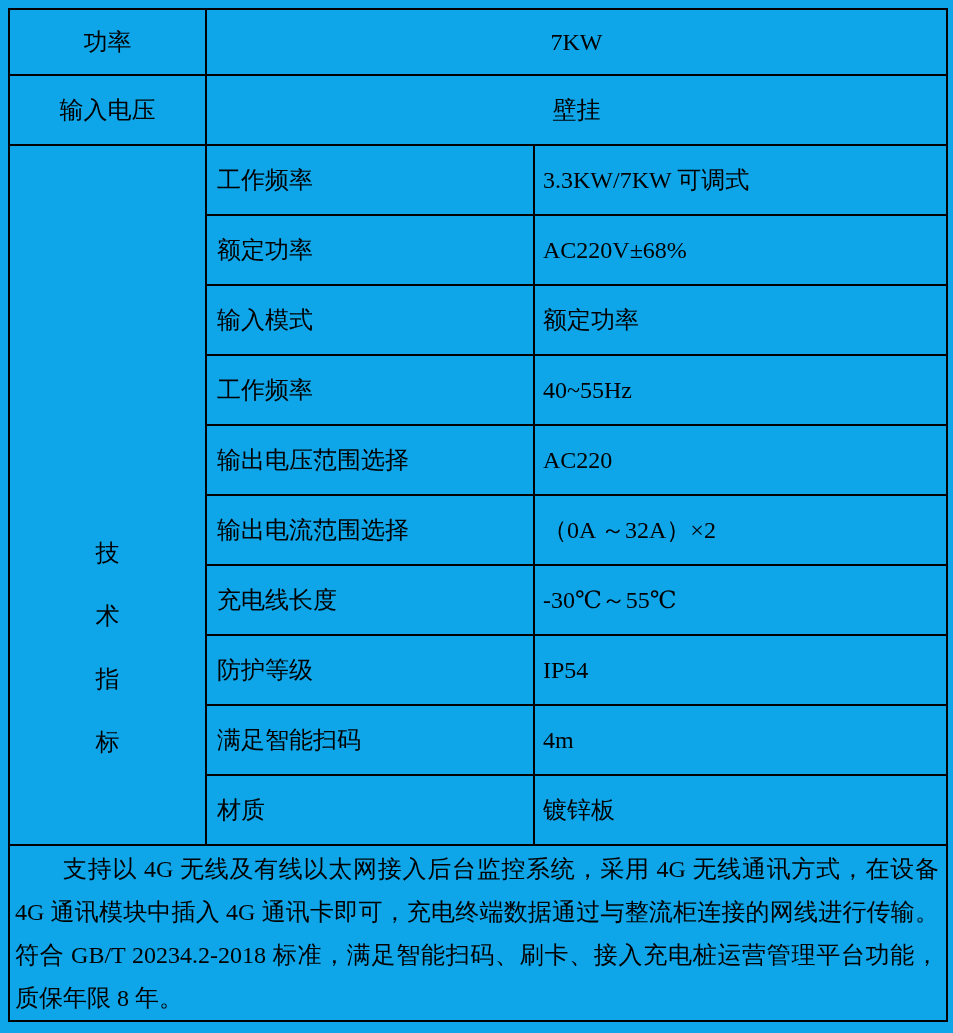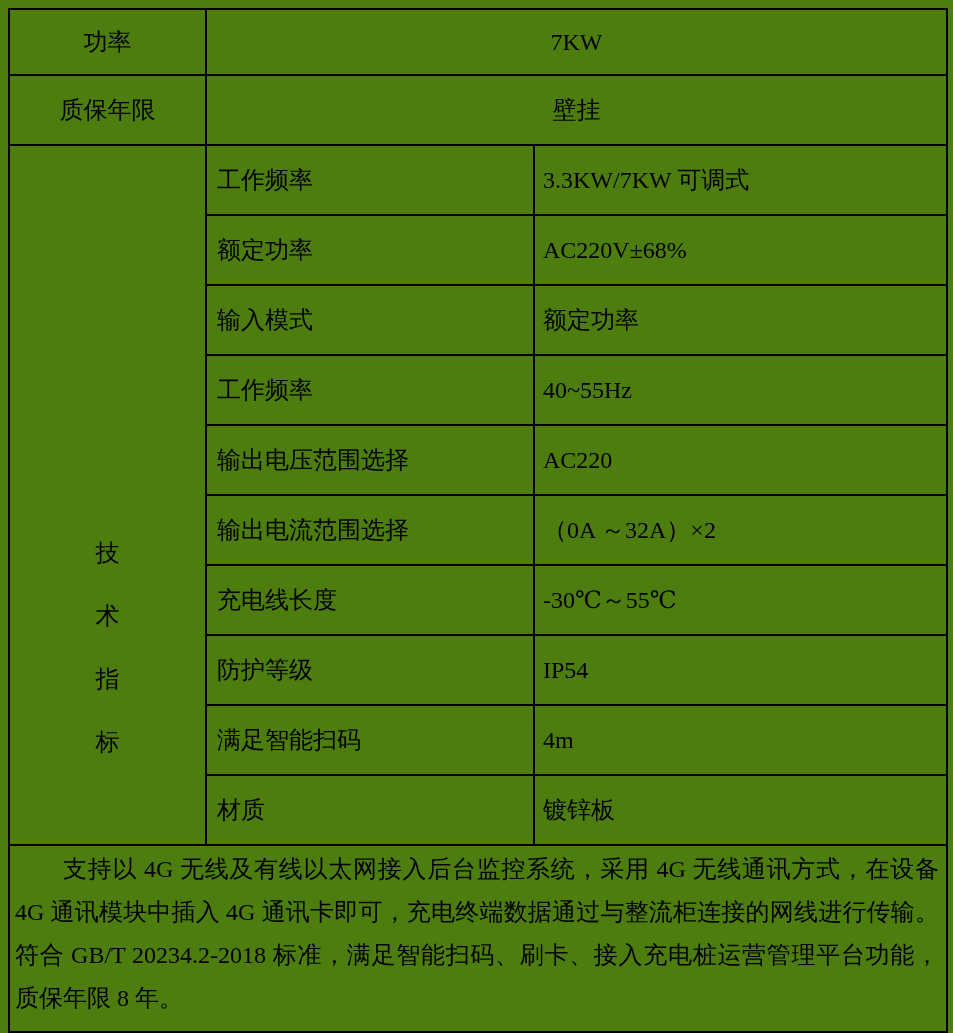--- a/index.html
+++ b/index.html
@@ -4,21 +4,21 @@
 <style>
   html, body { margin: 0; padding: 0; }
   body {
     width: 953px; height: 1033px;
     background: #ffffff;
     font-family: "Liberation Serif", "DejaVu Serif", serif;
   }
   .page {
     position: relative;
     width: 953px; height: 1033px;
-    background: #4d7c0f;
+    background: #0ea5e9;
     overflow: hidden;
   }
   table.spec {
     position: absolute;
     left: 8px; top: 8px;
     width: 938px;
     border-collapse: collapse;
     table-layout: fixed;
   }
   table.spec td {
@@ -39,21 +39,21 @@
   td.value-cell { padding-left: 8px; }
   td.vlabel { vertical-align: top; }
   .vstack {
     display: flex;
     flex-direction: column;
     align-items: center;
     padding-top: 305px;
     row-gap: 39px;
   }
   .vstack span { display: block; line-height: 24px; }
-  td.para-cell { vertical-align: top; padding: 2px 7px 11px 5px; border-radius: 21px; }
+  td.para-cell { vertical-align: top; padding: 2px 7px 0 5px; border-radius: 21px; }
   .para {
     margin: 0;
     line-height: 43px;
     text-indent: 2em;
     text-align: justify;
   }
 </style>
 </head>
 <body>
 
@@ -65,21 +65,21 @@
         <col class="c3">
       </colgroup>
 
     <tbody>
         <tr class="hrow">
       <td class="center">功率</td>
       <td class="center" colspan="2">7KW</td>
     </tr>
 
     <tr class="trow">
-      <td class="center">质保年限</td>
+      <td class="center">输入电压</td>
       <td class="center" colspan="2">壁挂</td>
     </tr>
 
     <tr class="trow">
       <td class="vlabel" rowspan="10">
         <div class="vstack">
           <span>技</span>
           <span>术</span>
           <span>指</span>
           <span>标</span>

